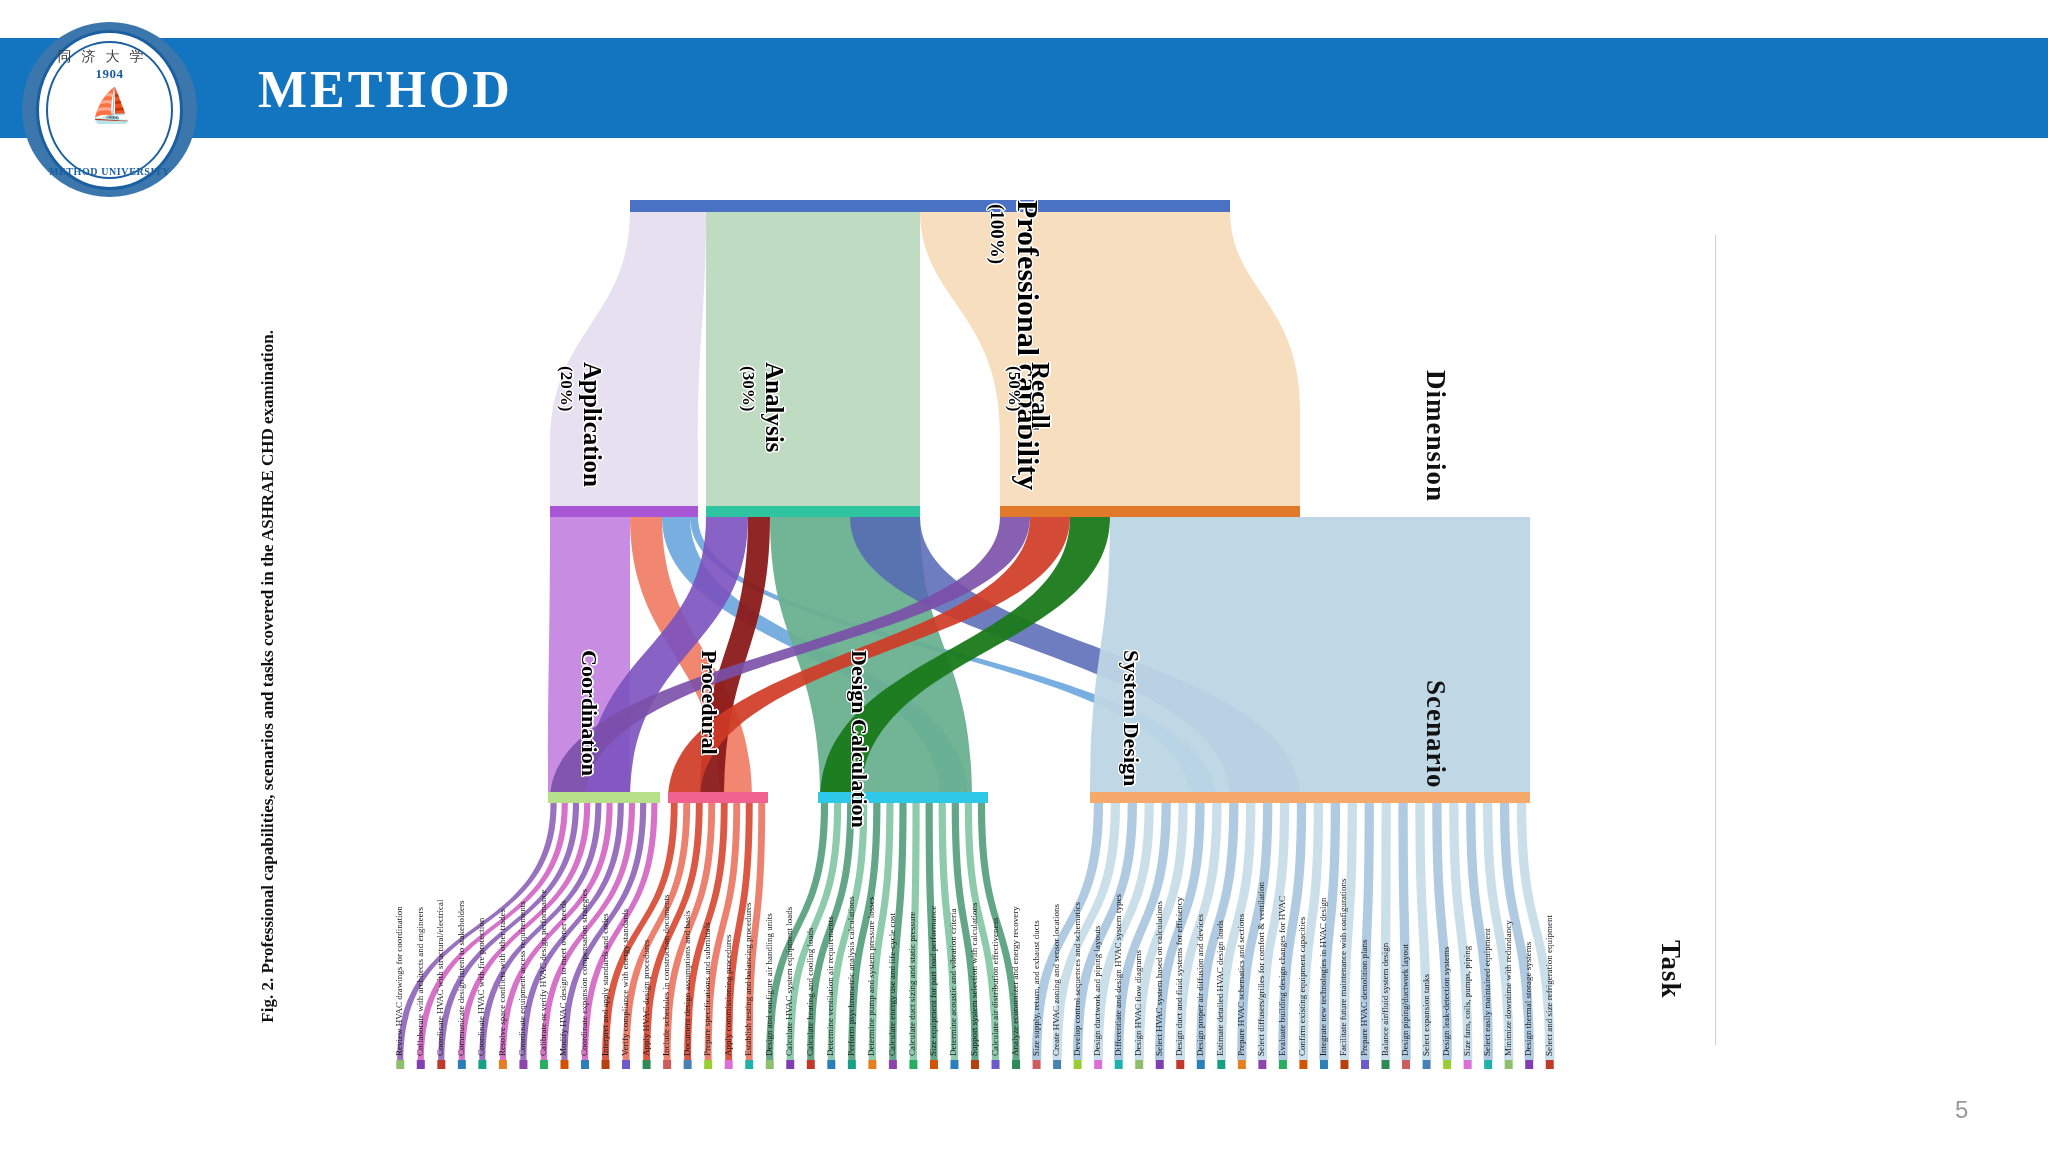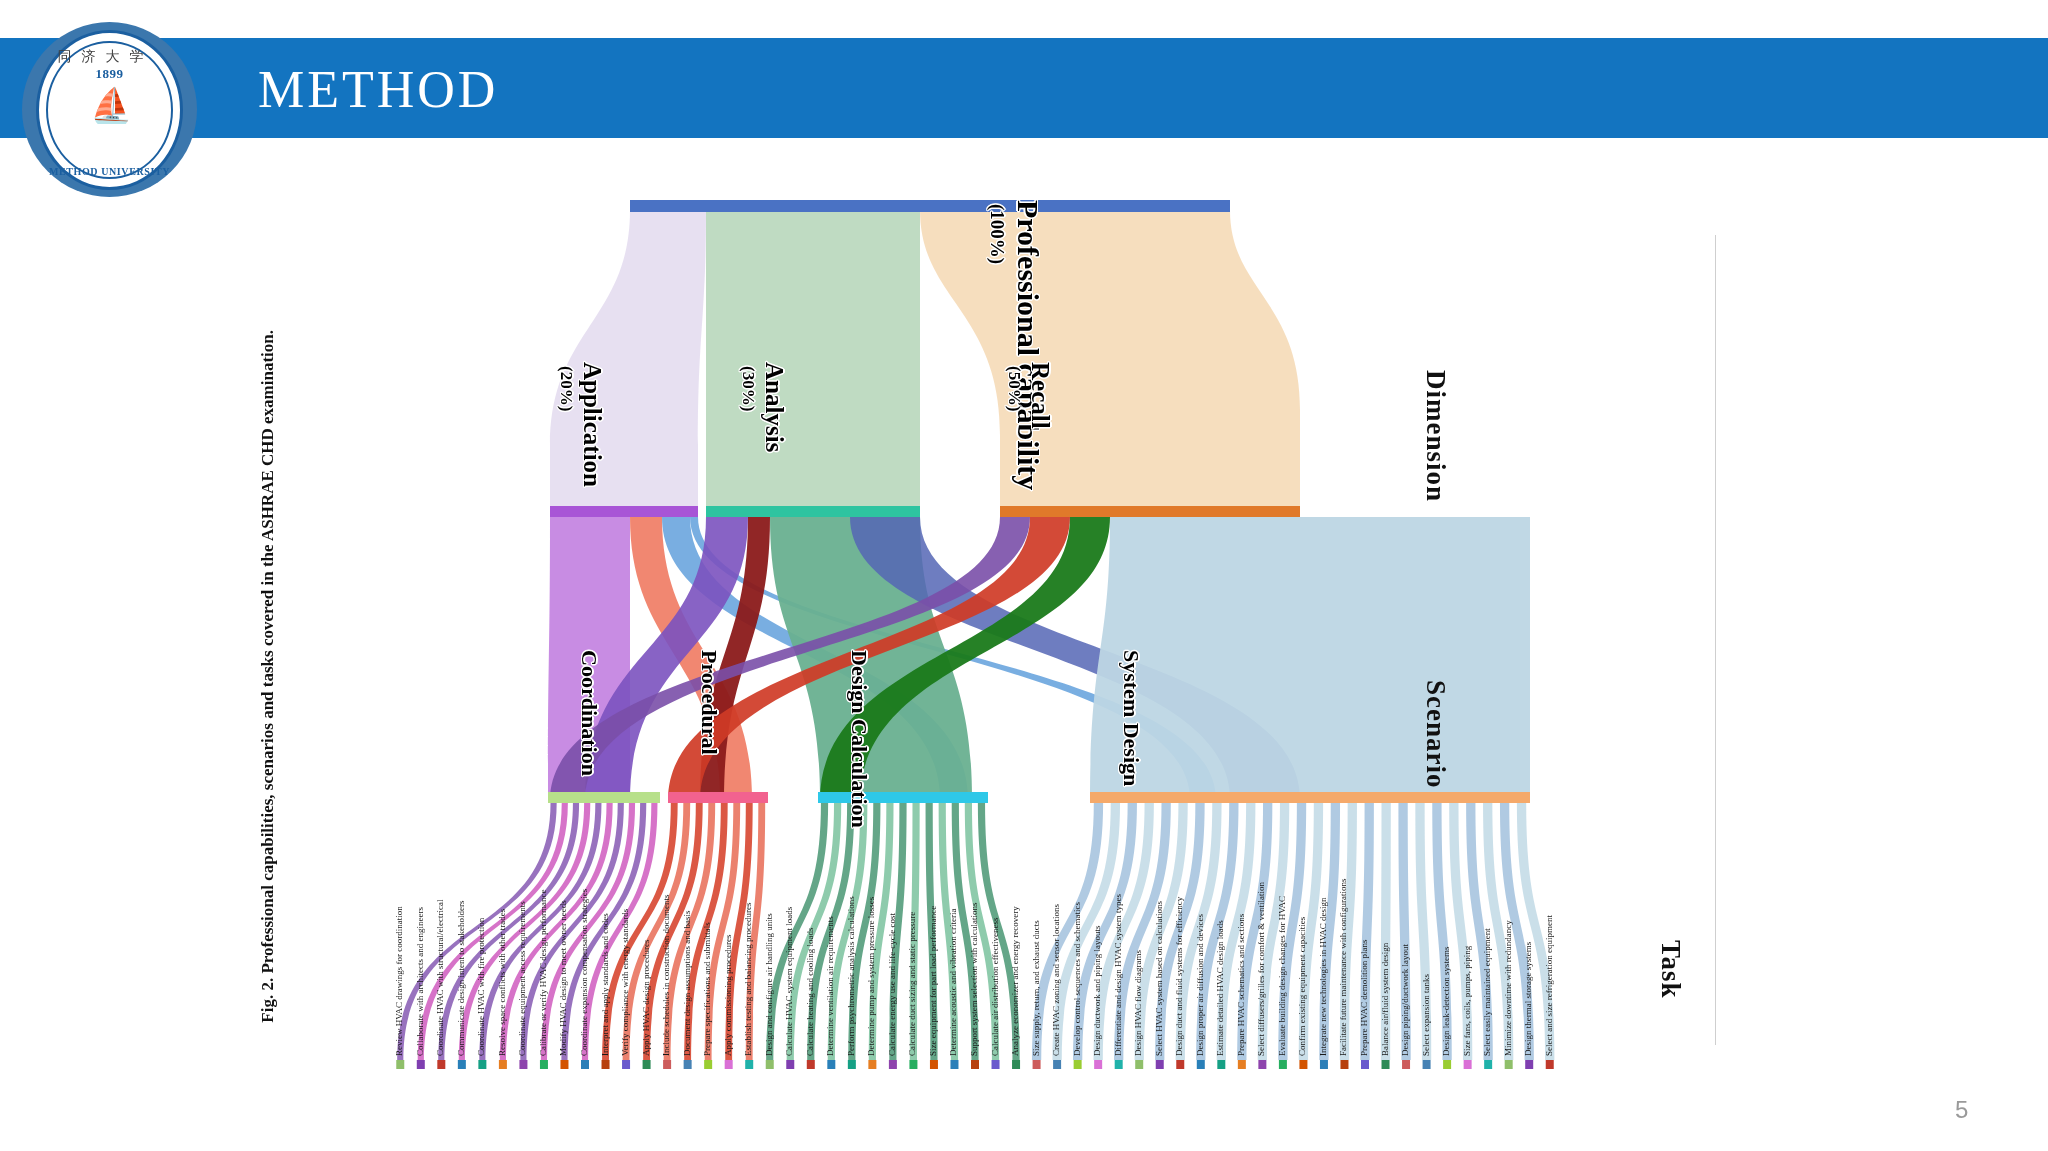--- a/index.html
+++ b/index.html
@@ -11,21 +11,21 @@
     position:relative;
   }
   
   #header-bar{
     position:absolute;left:0;top:38px;width:2048px;height:100px;
     background:#1374c0;
   }
   #header-title{
     position:absolute;left:258px;top:60px;
     font-family:"Liberation Serif", serif;
-    font-weight:normal;font-size:52px;letter-spacing:3px;
+    font-weight:bold;font-size:52px;letter-spacing:3px;
     color:#ffffff;
   }
   
   #logo{
     position:absolute;left:22px;top:22px;width:175px;height:175px;
   }
   #logo .ring-outer{
     position:absolute;left:0;top:0;width:175px;height:175px;border-radius:50%;
     background:#3b77ad;
   }
@@ -109,21 +109,21 @@
 </head>
 <body>
 
 <div id="header-bar"></div>
 
 <div id="logo">
   <div class="ring-outer"></div>
   <div class="ring-white"></div>
   <div class="ring-inner"></div>
   <div class="cjk">同济大学</div>
-  <div class="year">1899</div>
+  <div class="year">1904</div>
   <div class="mark">⛵</div>
   <div class="uname">METHOD UNIVERSITY</div>
 </div>
 
 <div id="header-title">METHOD</div>
 
 <div id="slide-num">5</div>
 
 <div id="figure">
 

